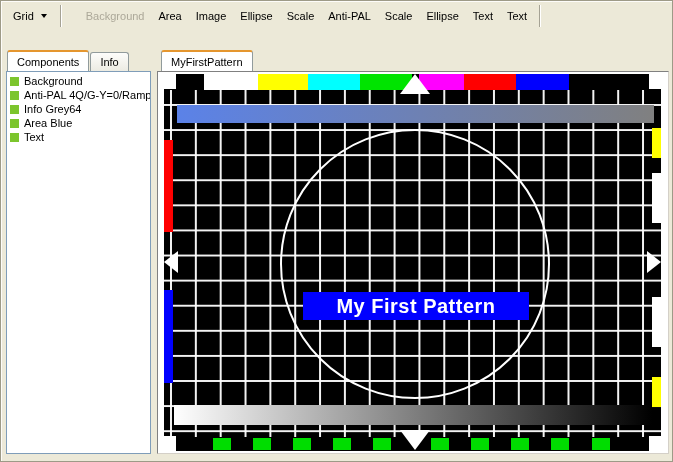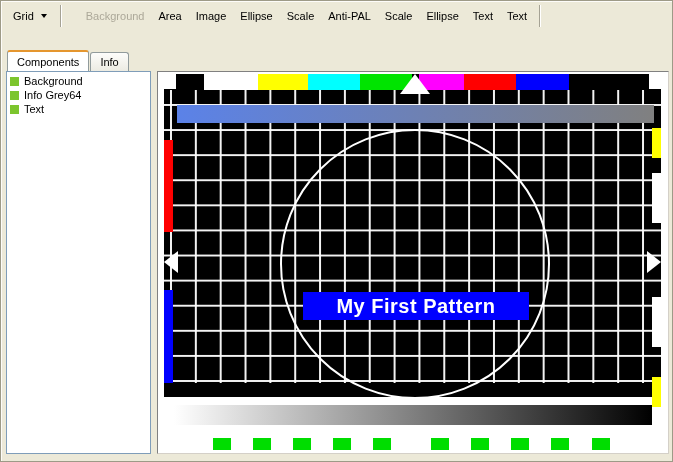--- a/index.html
+++ b/index.html
@@ -46,21 +46,21 @@
   .complist{position:absolute;left:5px;top:22px;width:143px;bottom:7px;border:1px solid #7F9DB9;
             background:#fff;overflow:hidden;padding-top:2px;}
   .comp-item{display:flex;align-items:center;gap:5px;height:14px;font-size:11px;padding-left:3px;
              white-space:nowrap;color:#000;}
   .comp-icon{width:9px;height:9px;flex:none;}
 
   .view{position:absolute;left:156px;top:22px;right:3px;bottom:7px;background:#fff;
         border:1px solid;border-color:#808080 #D4D0C8 #D4D0C8 #808080;overflow:hidden;}
 
   
-  .pattern{position:absolute;left:6px;top:2px;width:497px;height:323px;background:#000;}
+  .pattern{position:absolute;left:6px;top:2px;width:497px;height:377px;background:#000;}
   .grid-overlay{position:absolute;left:0;right:0;top:16px;bottom:14px;
       background-image:linear-gradient(to right,rgba(255,255,255,.95) 0 1.5px,transparent 1.5px),
                        linear-gradient(to bottom,rgba(255,255,255,.95) 0 1.5px,transparent 1.5px);
       background-size:24.85px 25.1px;background-position:6px 14px;}
   .row-top{position:absolute;left:0;top:0;width:100%;height:16px;}
   .cbar-seg{position:absolute;top:0;height:16px;}
   .corner{position:absolute;width:12px;height:15px;background:#fff;}
   .c-tl{left:0;top:0}.c-tr{right:0;top:0}.c-bl{left:0;top:362px}.c-br{right:0;top:362px}
   .ramp{position:absolute;left:13px;top:31px;width:477px;height:18px;}
   .grayscale{position:absolute;left:10px;top:331px;width:478px;height:20px;}
@@ -117,28 +117,39 @@
       </div>
 
     <div class="complist">
 
     <div class="comp-item">
           <span class="comp-icon" style="background: rgb(124, 197, 45);"></span>
           <span class="comp-label">Background</span>
         </div>
         <div class="comp-item">
           <span class="comp-icon" style="background: rgb(124, 197, 45);"></span>
+          <span class="comp-label">Anti-PAL 4Q/G-Y=0/Ramp</span>
+        </div>
+        <div class="comp-item">
+          <span class="comp-icon" style="background: rgb(124, 197, 45);"></span>
           <span class="comp-label">Info Grey64</span>
         </div>
         <div class="comp-item">
           <span class="comp-icon" style="background: rgb(124, 197, 45);"></span>
+          <span class="comp-label">Area Blue</span>
+        </div>
+        <div class="comp-item">
+          <span class="comp-icon" style="background: rgb(124, 197, 45);"></span>
           <span class="comp-label">Text</span>
         </div>
       </div>
 
+    <div class="tabs-row main-tabs">
+      <div class="tab active">MyFirstPattern</div>
+    </div>
 
     <div class="view">
       <div class="pattern" style="background: rgb(0, 0, 0);">
 
         <div class="grid-overlay"></div>
 
         <div class="row-top">
 
         <div class="cbar-seg" style="background: rgb(255, 255, 255); left: 40px; width: 54px;"></div>
             <div class="cbar-seg" style="background: rgb(255, 255, 0); left: 94px; width: 50px;"></div>

